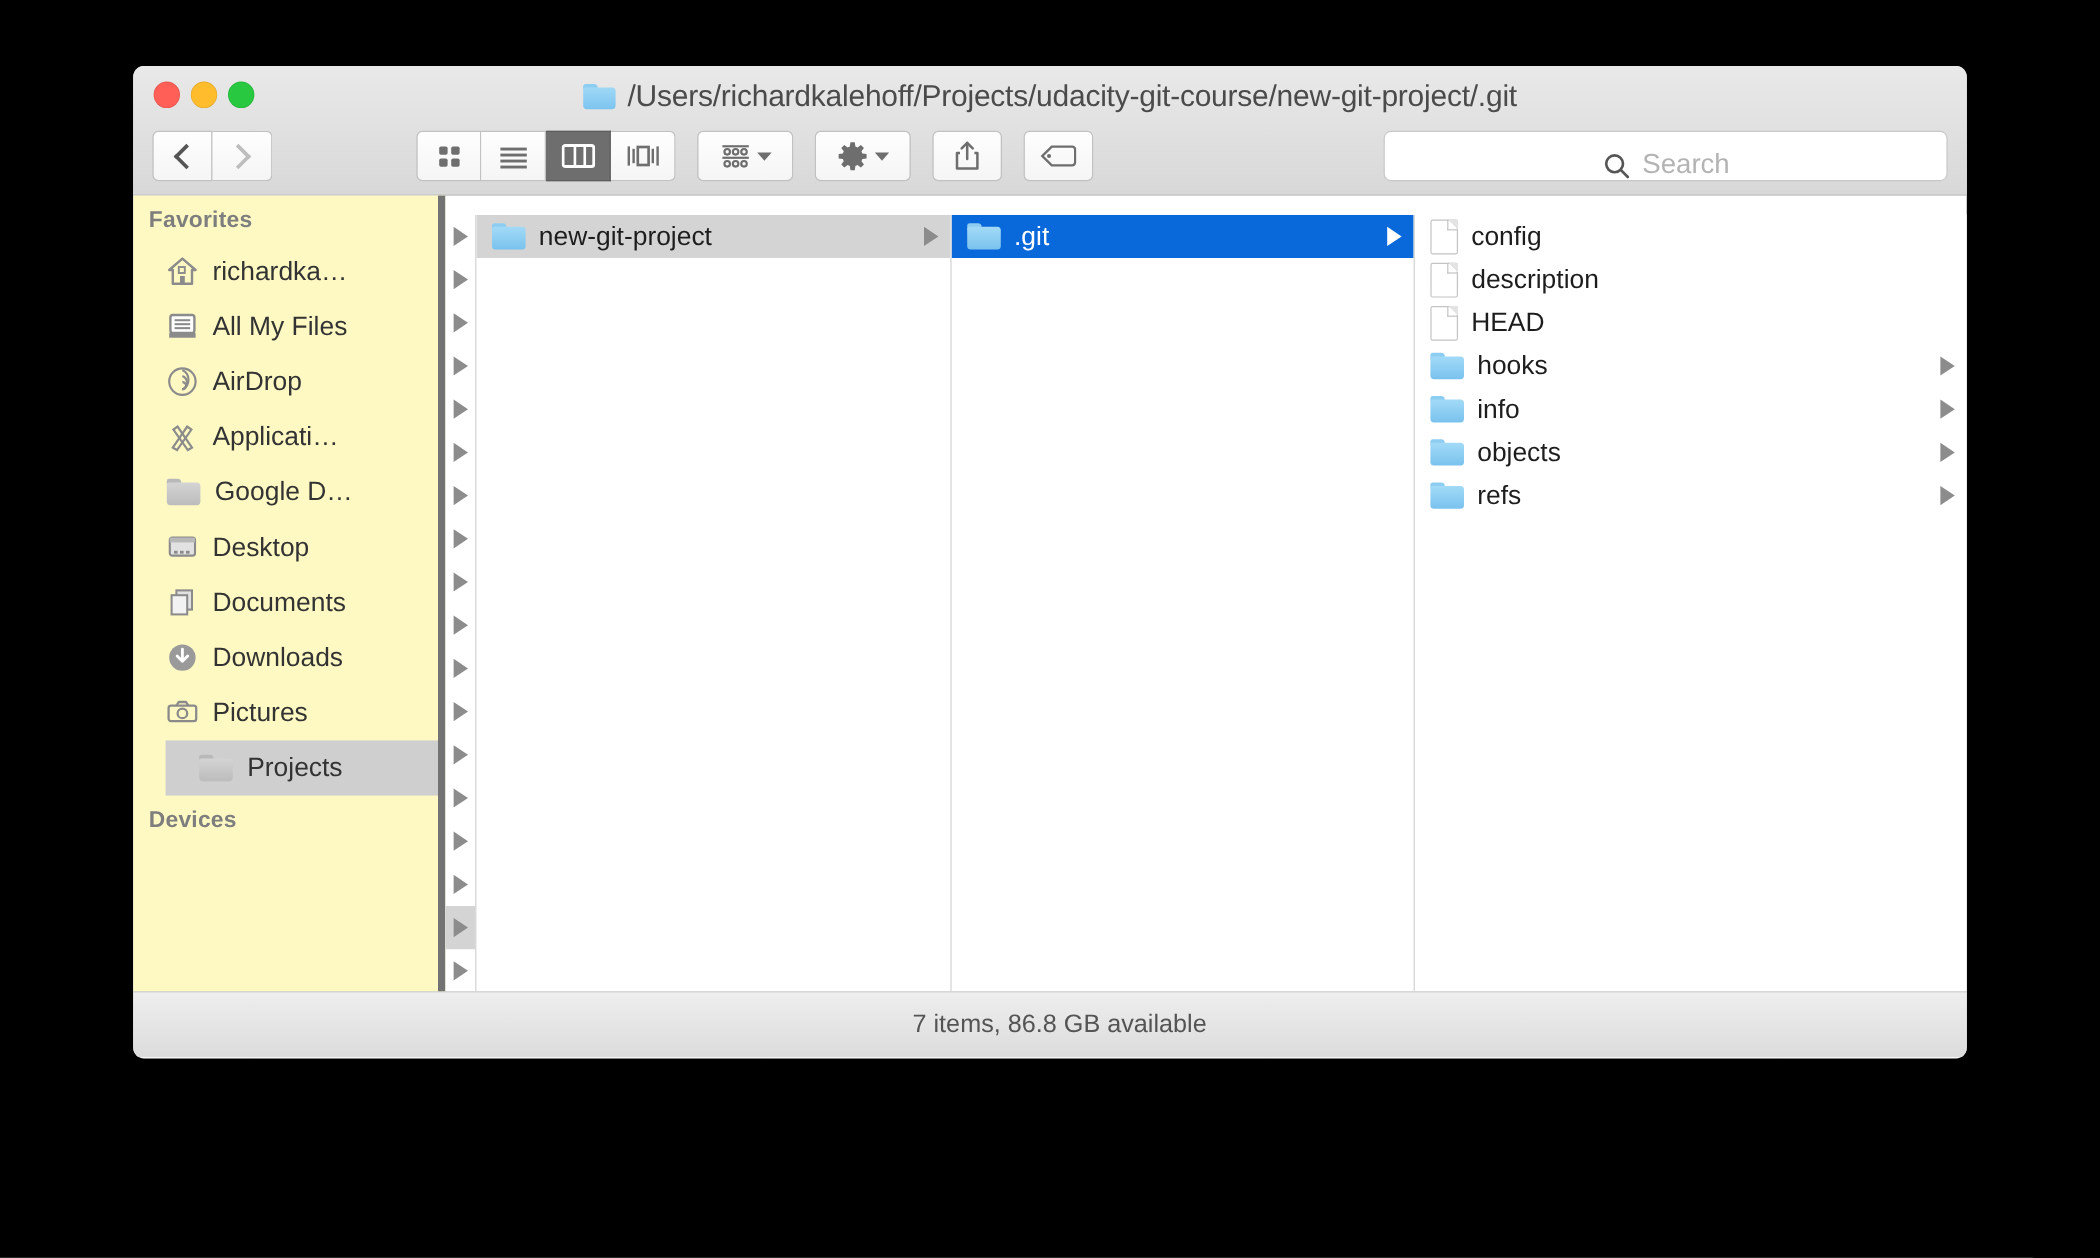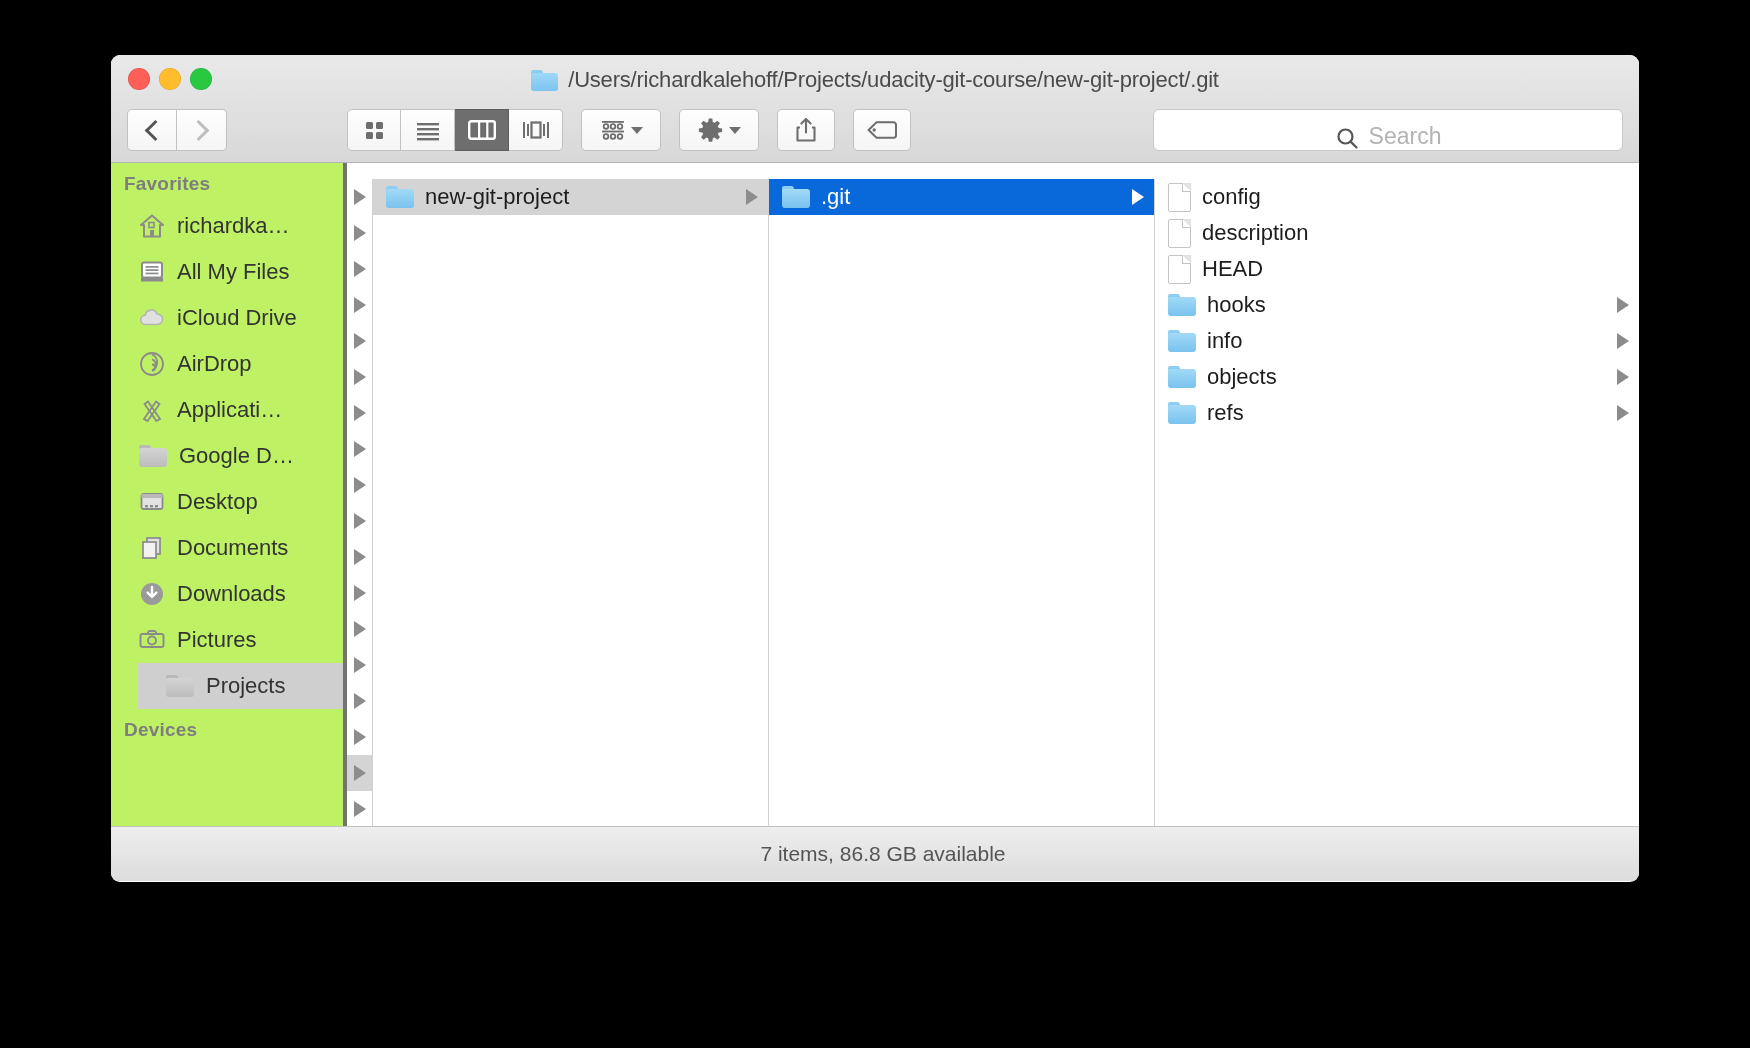--- a/index.html
+++ b/index.html
@@ -54,21 +54,21 @@
     width: 12px; height: 5px;
     background: #8ecdf2; border-radius: 2px 3px 0 0;
   }
   .title-folder .body {
     position: absolute; left: 0; top: 3px;
     width: 27px; height: 18px;
     background: linear-gradient(to bottom,#9fd8f6,#7cc4ef);
     border-radius: 2px 3px 3px 3px;
   }
   .title-text {
-    font-size: 22px;
+    font-size: 25px;
     color: #4b4b4b;
     white-space: nowrap;
     letter-spacing: -0.2px;
   }
 
   
   .toolbar {
     position: absolute;
     left: 0; right: 0; bottom: 6px;
     height: 52px;
@@ -119,23 +119,23 @@
     display: flex; align-items: flex-end; justify-content: center;
     gap: 10px;
   }
   .search-placeholder { color: #b3b3b3; font-size: 23px; }
 
   
   .content { display: flex; height: 663px; }
 
   
   .sidebar {
-    width: 236px; flex: none;
-    background: #bef264;
-    border-right: 4px solid #737373;
+    width: 260px; flex: none;
+    background: #fef9c3;
+    border-right: 6px solid #737373;
     overflow: hidden;
     position: relative;
   }
   .sb-header {
     font-size: 19px; font-weight: bold; color: #7e7e7e;
     padding: 10px 0 8px 13px;
     letter-spacing: 0.2px;
   }
   .sb-item {
     display: flex; align-items: center;
@@ -364,28 +364,20 @@
             <rect x="3" y="3.5" width="20" height="15" rx="2" fill="#fff" stroke="#8b8b8b" stroke-width="2"></rect>
             <rect x="6.5" y="7" width="13" height="1.7" fill="#8b8b8b"></rect>
             <rect x="6.5" y="10.3" width="13" height="1.7" fill="#8b8b8b"></rect>
             <rect x="6.5" y="13.6" width="13" height="1.7" fill="#8b8b8b"></rect>
             <path d="M2 18.5h22v4H2z" fill="#8b8b8b"></path>
           </svg>
         </span>
         <span class="sb-label">All My Files</span>
       </div>
 
-      <div class="sb-item">
-        <span class="sb-icon">
-          <svg width="26" height="26" viewBox="0 0 26 26">
-            <path d="M6.5 19.5a4.6 4.6 0 0 1-.3-9.2 6.2 6.2 0 0 1 11.9-1.3 4.2 4.2 0 0 1 .4 10.5z" fill="#e0e0e0" stroke="#b5b5b5" stroke-width="1.6" stroke-linejoin="round"></path>
-          </svg>
-        </span>
-        <span class="sb-label">iCloud Drive</span>
-      </div>
 
       <div class="sb-item">
         <span class="sb-icon">
           <svg width="26" height="26" viewBox="0 0 26 26">
             <circle cx="13" cy="13" r="11" fill="none" stroke="#8b8b8b" stroke-width="1.8"></circle>
             <path d="M13 19.5a3 3 0 0 0 0-6" fill="none" stroke="#8b8b8b" stroke-width="1.8"></path>
             <path d="M13 19.5a6 6 0 0 0 0-11.2" fill="none" stroke="#8b8b8b" stroke-width="1.8"></path>
             <path d="M13 19.5a9 9 0 0 0 0-16.2" fill="none" stroke="#8b8b8b" stroke-width="1.8"></path>
           </svg>
         </span>

